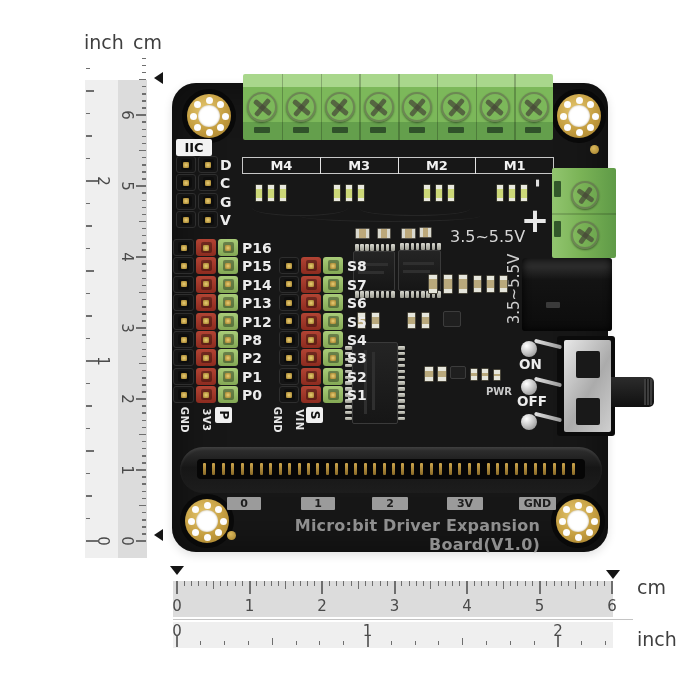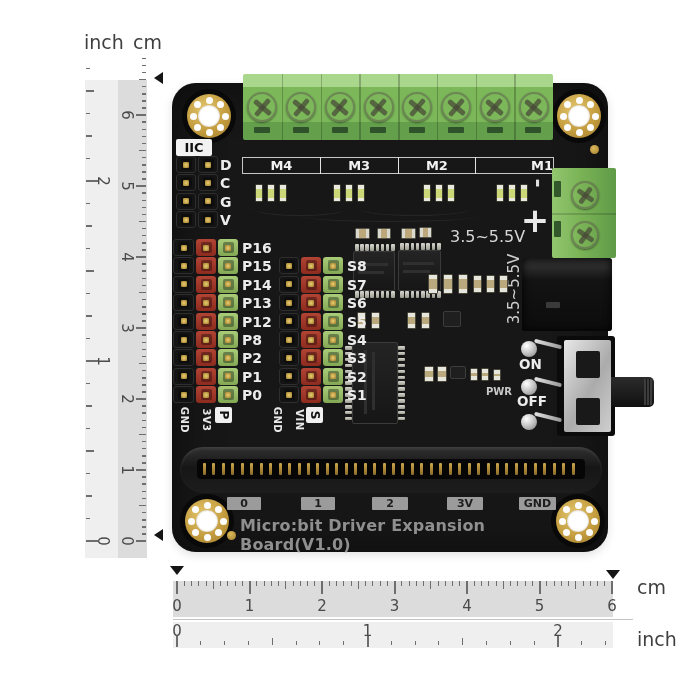--- a/index.html
+++ b/index.html
@@ -371,21 +371,21 @@
         <div class="sbar" style="position: absolute; width: 21px; height: 5px; margin: -2.5px 0px 0px -10.5px; transform: rotate(40deg);"></div>
         <div class="sbar" style="position: absolute; width: 21px; height: 5px; margin: -2.5px 0px 0px -10.5px; transform: rotate(130deg);"></div>
       </div>
       <div style="position: absolute; left: 282.3px; top: 53px; width: 16px; height: 6px; background: rgb(48, 82, 42); border-radius: 1px;"></div>
     </div>
 
   <div class="abs" id="motor-group-row" style="left:243px;top:157px;width:311px;height:17px;display:flex">
       <div class="tcell" style="font-size: 13px; line-height: 15px;">M4</div>
       <div class="tcell" style="font-size: 13px; line-height: 15px;">M3</div>
       <div class="tcell" style="font-size: 13px; line-height: 15px;">M2</div>
-      <div class="tcell" style="font-size: 13px; line-height: 15px; text-align: right;">M1</div>
+      <div class="tcell" style="font-size: 13px; line-height: 15px;">M1</div>
     </div>
   <div id="motor-leds">
       <div class="led" style="position: absolute; left: 255px; top: 184px;"></div>
       <div class="led" style="position: absolute; left: 267px; top: 184px;"></div>
       <div class="led" style="position: absolute; left: 279px; top: 184px;"></div>
       <div class="led" style="position: absolute; left: 333px; top: 184px;"></div>
       <div class="led" style="position: absolute; left: 345px; top: 184px;"></div>
       <div class="led" style="position: absolute; left: 357px; top: 184px;"></div>
       <div class="led" style="position: absolute; left: 423px; top: 184px;"></div>
       <div class="led" style="position: absolute; left: 435px; top: 184px;"></div>
@@ -683,14 +683,14 @@
       <div class="tab" style="position: absolute; left: 227px; width: 34px;">0</div>
       <div class="tab" style="position: absolute; left: 301px; width: 34px;">1</div>
       <div class="tab" style="position: absolute; left: 372px; width: 36px;">2</div>
       <div class="tab" style="position: absolute; left: 447px; width: 36px;">3V</div>
       <div class="tab" style="position: absolute; left: 519px; width: 37px;">GND</div>
     </div>
 
   <div class="via" style="left:590px;top:145px;width:9px;height:9px"></div>
   <div class="via" style="left:227px;top:531px;width:9px;height:9px"></div>
 
-  <div class="abs" style="left:240px;top:516px;width:300px;text-align:left;font-size:16px;font-weight:bold;color:#8f8f8f;letter-spacing:.2px">Micro:bit Driver Expansion Board(V1.0)</div>
+  <div class="abs" style="left:240px;top:516px;width:300px;text-align:right;font-size:16px;font-weight:bold;color:#8f8f8f;letter-spacing:.2px">Micro:bit Driver Expansion Board(V1.0)</div>
 </div>
 
 </body></html>

